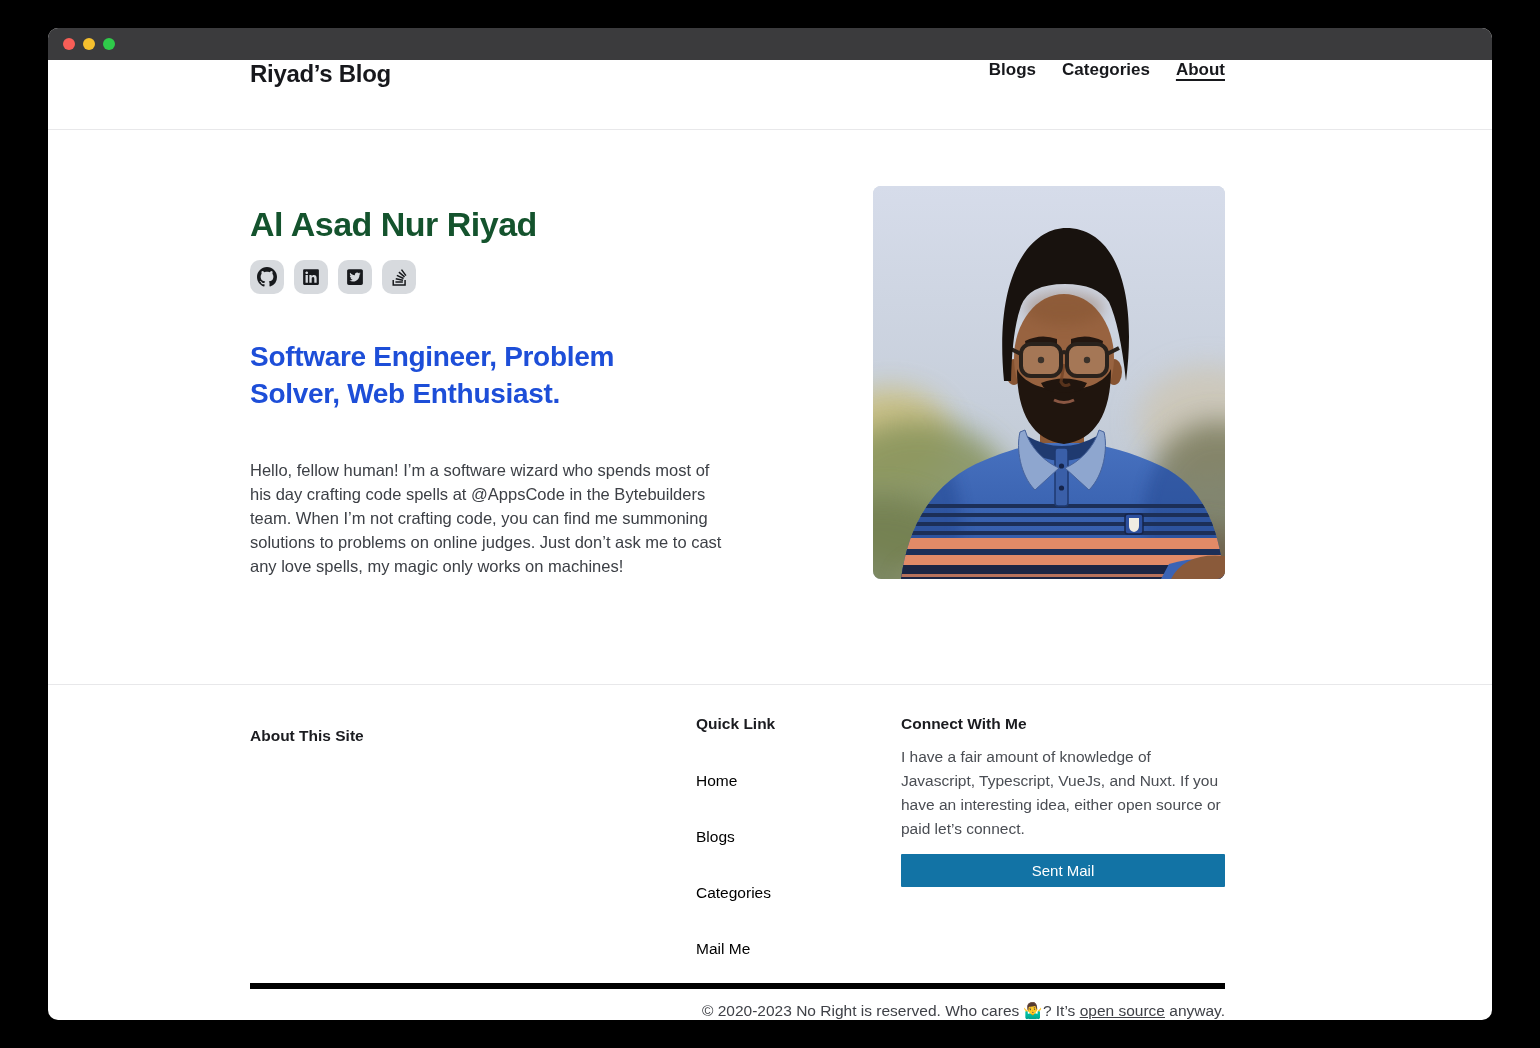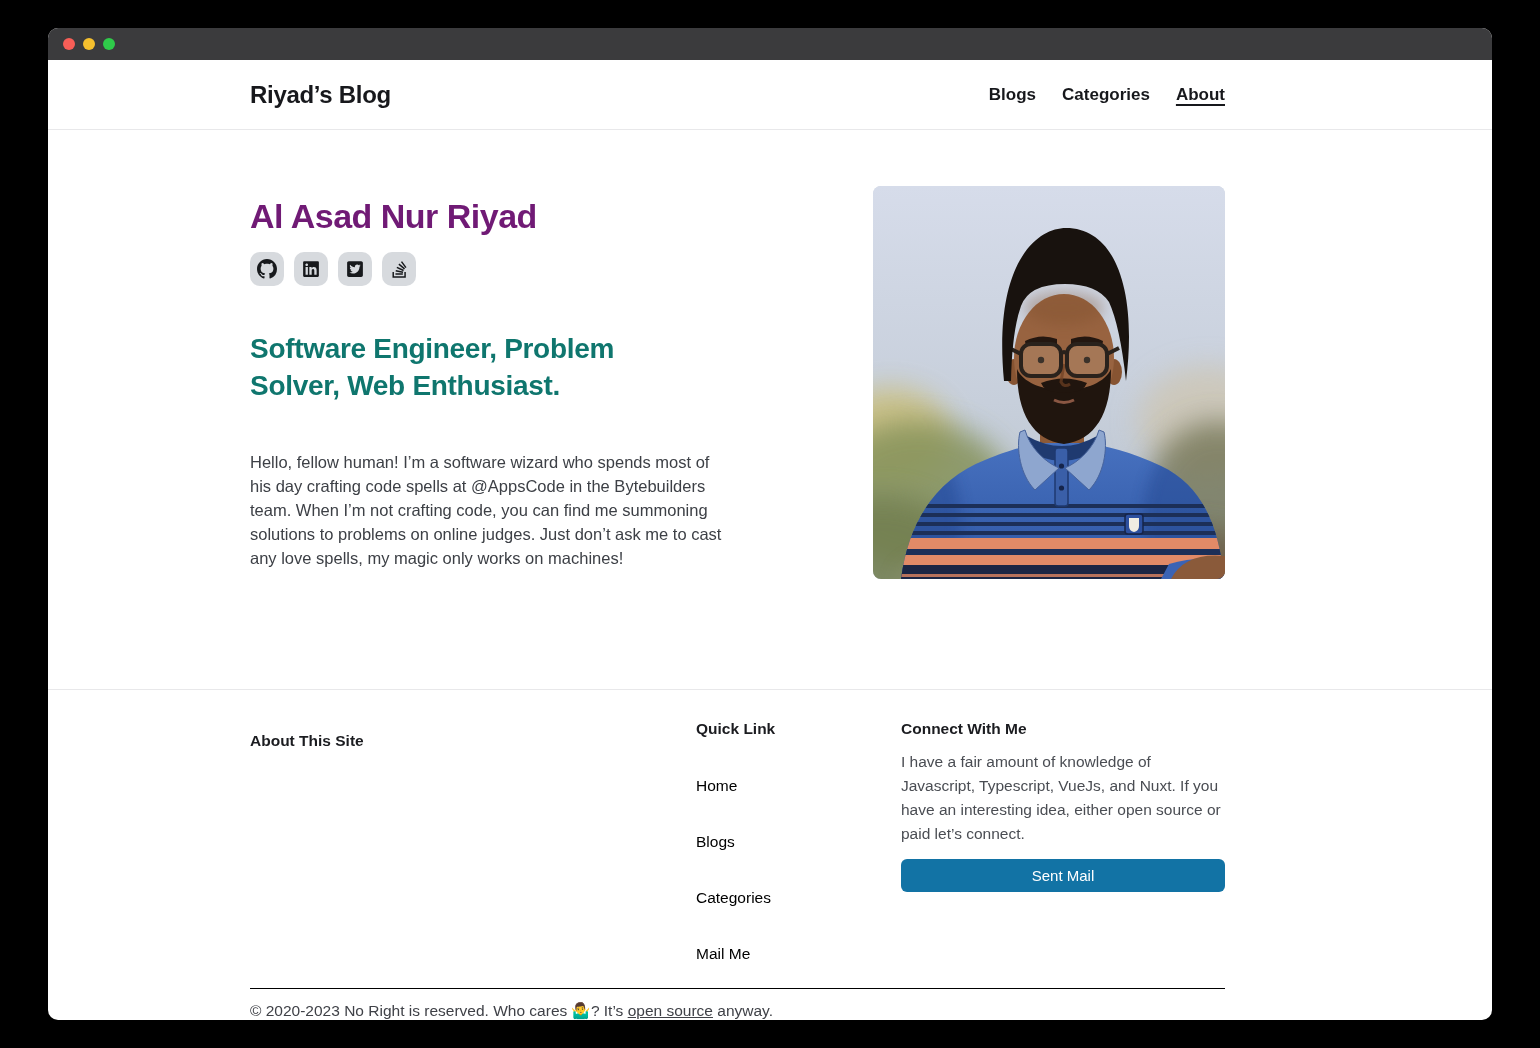--- a/index.html
+++ b/index.html
@@ -14,59 +14,59 @@
     display:flex;flex-direction:column;
   }
   .titlebar{
     height:32px;flex:0 0 32px;background:#3b3b3d;
     display:flex;align-items:center;padding-left:15px;gap:8px;
   }
   .dot{width:12px;height:12px;border-radius:50%;}
   .container{margin-left:202px;width:975px;}
   
   .site-header{border-bottom:1px solid #e8e8ea;background:#fff;}
-  .header-inner{height:69px;display:flex;align-items:center;justify-content:space-between;}
+  .header-inner{height:69px;display:flex;align-items:flex-start;justify-content:space-between;}
   .brand{font-size:24px;font-weight:700;color:#17181c;letter-spacing:-0.3px;cursor:pointer;}
   .nav{display:flex;align-items:center;gap:26px;}
   .nav a{font-size:17px;font-weight:700;color:#17181c;text-decoration:none;cursor:pointer;}
   .nav a.active{text-decoration:underline;text-decoration-thickness:2px;text-underline-offset:4px;}
   
   .main{height:622px;box-sizing:border-box;padding-top:56px;}
   .main-inner{display:flex;justify-content:space-between;align-items:flex-start;}
   .hero-left{width:480px;}
-  .hero-name{margin:8px 0 14px;font-size:34px;line-height:44px;font-weight:700;color:#701a75;letter-spacing:-0.5px;}
+  .hero-name{margin:16px 0 14px;font-size:34px;line-height:44px;font-weight:700;color:#14532d;letter-spacing:-0.5px;}
   .socials{display:flex;gap:10px;}
   .social-btn{
     width:34px;height:34px;border-radius:10px;background:#d7dade;
     display:flex;align-items:center;justify-content:center;cursor:pointer;
   }
   .social-btn svg{display:block;fill:#17191c;}
-  .tagline{margin:44px 0 0;width:420px;font-size:28px;line-height:37px;font-weight:700;color:#0f766e;letter-spacing:-0.3px;}
+  .tagline{margin:44px 0 0;width:420px;font-size:28px;line-height:37px;font-weight:700;color:#1d4ed8;letter-spacing:-0.3px;}
   .bio{margin:46px 0 0;width:472px;font-size:16.5px;line-height:24px;color:#3d4046;}
   .photo{width:352px;height:393px;border-radius:8px;overflow:hidden;flex-shrink:0;background:#cfd6e2;}
   .photo svg{display:block;}
   
   .site-footer{border-top:1px solid #e8e8ea;flex:1;}
   .footer-cols{display:flex;padding-top:30px;}
   .col h4{margin:0 0 13px;font-size:15.5px;font-weight:700;color:#1b1c20;}
   .col-about{width:300px;margin-top:12px;}
   .col-about p{margin:0;font-size:15.5px;line-height:24px;color:#4a4d53;}
   .col-quick{margin-left:146px;width:140px;display:flex;flex-direction:column;gap:32px;}
   .col-quick h4{margin-bottom:4px;}
   .col-quick a{font-size:15.5px;line-height:24px;color:#000000;text-decoration:none;cursor:pointer;}
   .col-connect{margin-left:auto;width:324px;}
   .col-connect h4{margin-bottom:12px;}
   .col-connect p{margin:0 0 13px;font-size:15.5px;line-height:24px;color:#4a4d53;}
   .mail-btn{
-    width:100%;height:33px;border:none;border-radius:6px;background:#1273a5;
+    width:100%;height:33px;border:none;border-radius:1px;background:#1273a5;
     color:#fff;font-size:15px;font-family:inherit;cursor:pointer;
   }
   .copyright{
-    border-top:1px solid #000000;margin-top:22px;padding-top:13px;
-    text-align:left;font-size:15.5px;color:#3f4147;
+    border-top:6px solid #000000;margin-top:22px;padding-top:13px;
+    text-align:right;font-size:15.5px;color:#3f4147;
   }
   .copyright a{color:#3f4147;text-decoration:underline;cursor:pointer;}
   .emoji{font-family:"DejaVu Sans", sans-serif;}
 </style>
 </head>
 <body>
 
 <div class="window">
 
   <div class="titlebar">

